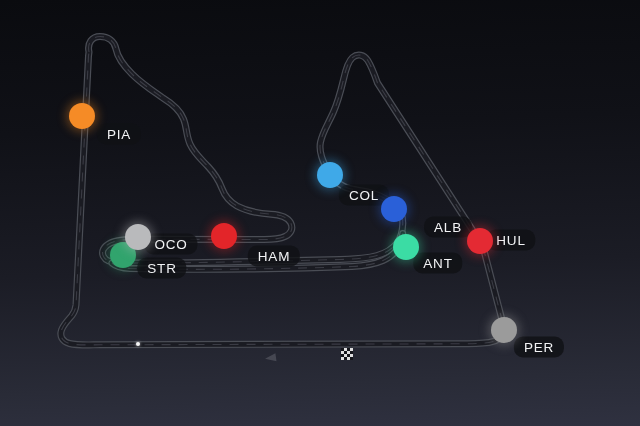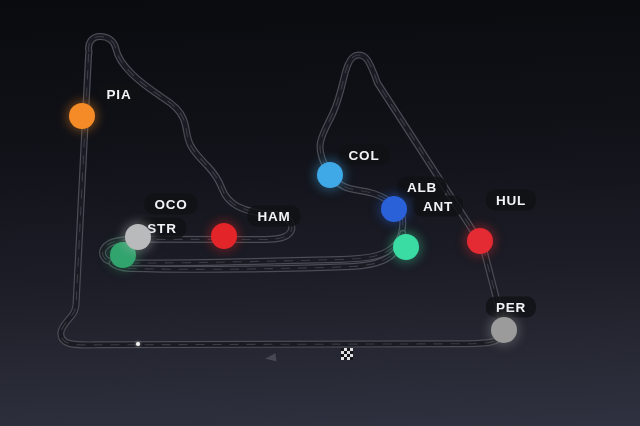--- a/index.html
+++ b/index.html
@@ -10,21 +10,21 @@
   }
   #stage{position:absolute;inset:0;}
   svg.track{position:absolute;left:0;top:0;}
   .road-casing{fill:none;stroke:#4a4d55;stroke-width:7;stroke-linejoin:round;stroke-linecap:round;}
   .road-fill{fill:none;stroke:#1a1b22;stroke-width:4.6;stroke-linejoin:round;stroke-linecap:round;}
   .road-dash{fill:none;stroke:#454750;stroke-width:1.1;stroke-dasharray:9 8;opacity:.75;}
   .pill{
     position:absolute;transform:translate(-50%,-50%);
     background:rgba(16,17,21,.82);color:#f2f3f5;
     border-radius:9px;height:21px;line-height:21px;padding:0 10px;
-    font-size:13.5px;font-weight:700;letter-spacing:.8px;white-space:nowrap;
+    font-size:13.5px;font-weight:400;letter-spacing:.8px;white-space:nowrap;margin-top:40px;
   }
   .dot{
     position:absolute;width:26px;height:26px;border-radius:50%;
     transform:translate(-50%,-50%);
   }
   .finish-flag{
     position:absolute;width:12px;height:12px;opacity:.95;
     background:conic-gradient(#e9e9e9 90deg,#14151a 90deg 180deg,#e9e9e9 180deg 270deg,#14151a 270deg);
     background-size:6px 6px;
   }
@@ -132,24 +132,24 @@
   <div class="finish-flag" style="left: 341px; top: 348px;"></div>
   <div class="white-marker" style="left: 138px; top: 344px;"></div>
   <div class="dir-arrow" style="left: 265px; top: 354px;"></div>
 
   <div>
     <div class="pill" style="left: 119px; top: 94px;">PIA</div>
     <div class="pill" style="left: 162px; top: 228px;">STR</div>
     <div class="pill" style="left: 171px; top: 204px;">OCO</div>
     <div class="pill" style="left: 274px; top: 216px;">HAM</div>
     <div class="pill" style="left: 364px; top: 155px; text-align: right;">COL</div>
-    <div class="pill" style="left: 422px; top: 187px;">ALB</div>
-    <div class="pill" style="left: 438px; top: 206px;">ANT</div>
+    <div class="pill" style="left: 448px; top: 187px;">ALB</div>
+    <div class="pill" style="left: 438px; top: 223px;">ANT</div>
     <div class="pill" style="left: 511px; top: 200px;">HUL</div>
-    <div class="pill" style="left: 511px; top: 307px; text-align: center;">PER</div>
+    <div class="pill" style="left: 539px; top: 307px; text-align: center;">PER</div>
   </div>
 
   <div>
     <div class="dot" style="left: 82px; top: 116px; background: rgb(245, 139, 38); box-shadow: rgba(245, 139, 38, 0.35) 0px 0px 10px 3px;"></div>
     <div class="dot" style="left: 123px; top: 255px; background: rgb(49, 164, 109); box-shadow: rgba(49, 164, 109, 0.35) 0px 0px 10px 3px;"></div>
     <div class="dot" style="left: 138px; top: 237px; background: rgb(185, 186, 188); box-shadow: rgba(185, 186, 188, 0.35) 0px 0px 10px 3px;"></div>
     <div class="dot" style="left: 224px; top: 236px; background: rgb(227, 37, 41); box-shadow: rgba(227, 37, 41, 0.35) 0px 0px 10px 3px;"></div>
     <div class="dot" style="left: 330px; top: 175px; background: rgb(63, 169, 232); box-shadow: rgba(63, 169, 232, 0.35) 0px 0px 10px 3px;"></div>
     <div class="dot" style="left: 394px; top: 209px; background: rgb(42, 96, 216); box-shadow: rgba(42, 96, 216, 0.35) 0px 0px 10px 3px;"></div>
     <div class="dot" style="left: 406px; top: 247px; background: rgb(59, 220, 164); box-shadow: rgba(59, 220, 164, 0.35) 0px 0px 10px 3px;"></div>

